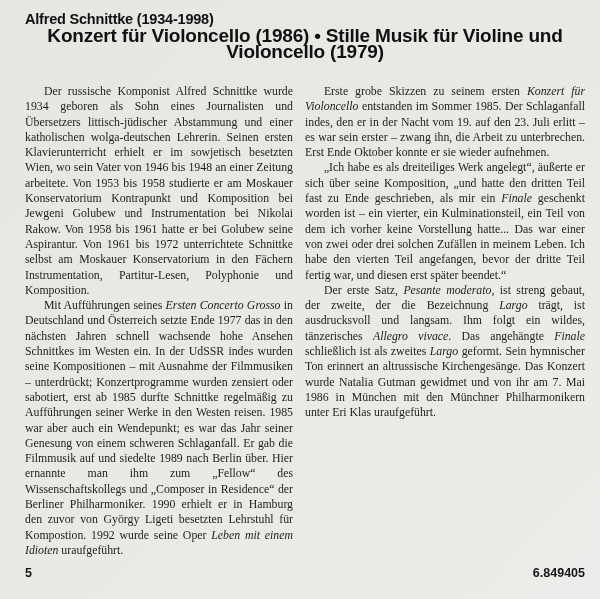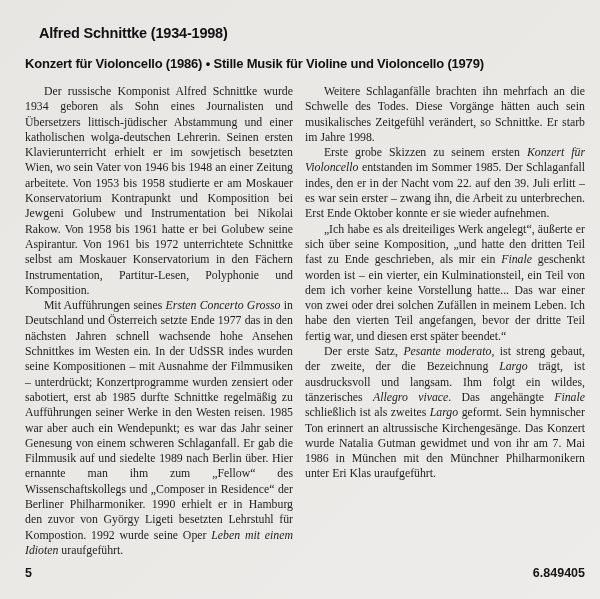--- a/index.html
+++ b/index.html
@@ -19,27 +19,28 @@
     position:absolute;
     left:25px;top:10px;right:15px;
     font-family:"Liberation Sans", sans-serif;
     font-weight:bold;
     color:#111;
   }
   .header .title{
     font-size:14.5px;
     line-height:18px;
     letter-spacing:-0.2px;
-    margin:14px;
+    margin:0;
   }
   .header .subtitle{
-    font-size:13px;
+    font-size:19px;
     line-height:16px;
     letter-spacing:-0.2px;
     margin:0;
+    text-align:center;
   }
   .columns{
     position:absolute;
     left:25px;top:84px;
     display:flex;
     gap:12px;
   }
   .col{
     text-align:justify;
     font-size:11.8px;
@@ -76,22 +77,21 @@
     <h1 class="title">Alfred Schnittke (1934-1998)</h1>
     <h2 class="subtitle">Konzert für Violoncello (1986) • Stille Musik für Violine und Violoncello (1979)</h2>
   </header>
 
   <main class="columns">
     <div class="col col-left" id="col-left">
         <p><span>Der russische Komponist Alfred Schnittke wurde 1934 geboren als Sohn eines Journalisten und Übersetzers littisch-jüdischer Abstammung und einer katholischen wolga-deutschen Lehrerin. Seinen ersten Klavierunterricht erhielt er im sowjetisch besetzten Wien, wo sein Vater von 1946 bis 1948 an einer Zeitung arbeitete. Von 1953 bis 1958 studierte er am Moskauer Konservatorium Kontrapunkt und Komposition bei Jewgeni Golubew und Instrumentation bei Nikolai Rakow. Von 1958 bis 1961 hatte er bei Golubew seine Aspirantur. Von 1961 bis 1972 unterrichtete Schnittke selbst am Moskauer Konservatorium in den Fächern Instrumentation, Partitur-Lesen, Polyphonie und Komposition.</span></p>
         <p><span>Mit Aufführungen seines </span><i>Ersten Concerto Grosso</i><span> in Deutschland und Österreich setzte Ende 1977 das in den nächsten Jahren schnell wachsende hohe Ansehen Schnittkes im Westen ein. In der UdSSR indes wurden seine Kompositionen – mit Ausnahme der Filmmusiken – unterdrückt; Konzertprogramme wurden zensiert oder sabotiert, erst ab 1985 durfte Schnittke regelmäßig zu Aufführungen seiner Werke in den Westen reisen. 1985 war aber auch ein Wendepunkt; es war das Jahr seiner Genesung von einem schweren Schlaganfall. Er gab die Filmmusik auf und siedelte 1989 nach Berlin über. Hier ernannte man ihm zum „Fellow“ des Wissenschaftskollegs und „Composer in Residence“ der Berliner Philharmoniker. 1990 erhielt er in Hamburg den zuvor von György Ligeti besetzten Lehrstuhl für Kompostion. 1992 wurde seine Oper </span><i>Leben mit einem Idioten</i><span> uraufgeführt.</span></p>
       </div>
     <div class="col col-right" id="col-right">
-        <p><span>Weitere Schlaganfälle brachten ihn mehrfach an die Schwelle des Todes. Diese Vorgänge hätten auch sein musikalisches Zeitgefühl verändert, so Schnittke. Er starb im Jahre 1998.</span></p>
-        <p><span>Erste grobe Skizzen zu seinem ersten </span><i>Konzert für Violoncello</i><span> entstanden im Sommer 1985. Der Schlaganfall indes, den er in der Nacht vom 22. auf den 39. Juli erlitt – es war sein erster – zwang ihn, die Arbeit zu unterbrechen. Erst Ende Oktober konnte er sie wieder aufnehmen.</span></p>
+        <p><span>Erste grobe Skizzen zu seinem ersten </span><i>Konzert für Violoncello</i><span> entstanden im Sommer 1985. Der Schlaganfall indes, den er in der Nacht vom 19. auf den 23. Juli erlitt – es war sein erster – zwang ihn, die Arbeit zu unterbrechen. Erst Ende Oktober konnte er sie wieder aufnehmen.</span></p>
         <p><span>„Ich habe es als dreiteiliges Werk angelegt“, äußerte er sich über seine Komposition, „und hatte den dritten Teil fast zu Ende geschrieben, als mir ein </span><i>Finale</i><span> geschenkt worden ist – ein vierter, ein Kulminationsteil, ein Teil von dem ich vorher keine Vorstellung hatte... Das war einer von zwei oder drei solchen Zufällen in meinem Leben. Ich habe den vierten Teil angefangen, bevor der dritte Teil fertig war, und diesen erst später beendet.“</span></p>
         <p><span>Der erste Satz, </span><i>Pesante moderato</i><span>, ist streng gebaut, der zweite, der die Bezeichnung </span><i>Largo</i><span> trägt, ist ausdrucksvoll und langsam. Ihm folgt ein wildes, tänzerisches </span><i>Allegro vivace</i><span>. Das angehängte </span><i>Finale</i><span> schließlich ist als zweites </span><i>Largo</i><span> geformt. Sein hymnischer Ton erinnert an altrussische Kirchengesänge. Das Konzert wurde Natalia Gutman gewidmet und von ihr am 7. Mai 1986 in München mit den Münchner Philharmonikern unter Eri Klas uraufgeführt.</span></p>
       </div>
   </main>
 
   <footer class="footer">
     <span>5</span>
     <span>6.849405</span>
   </footer>
 

